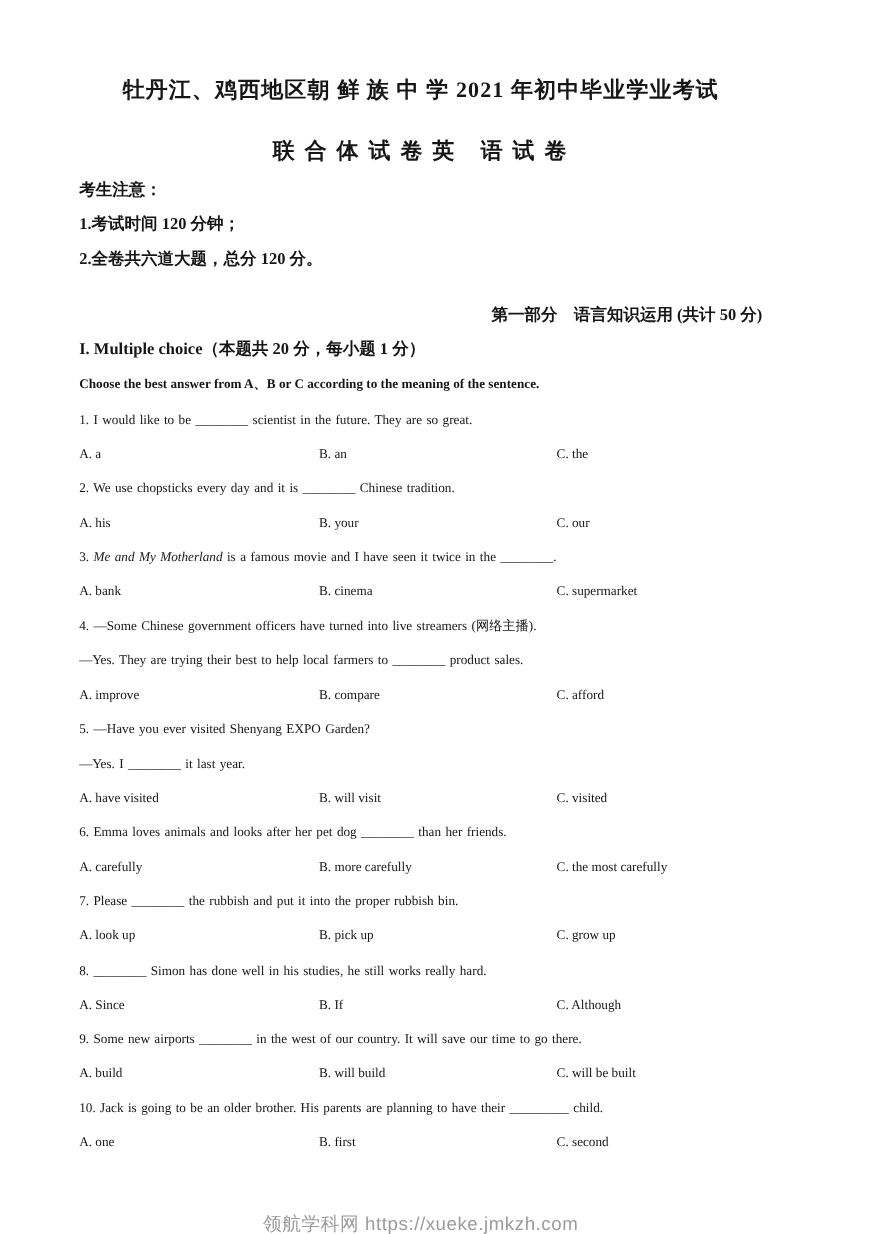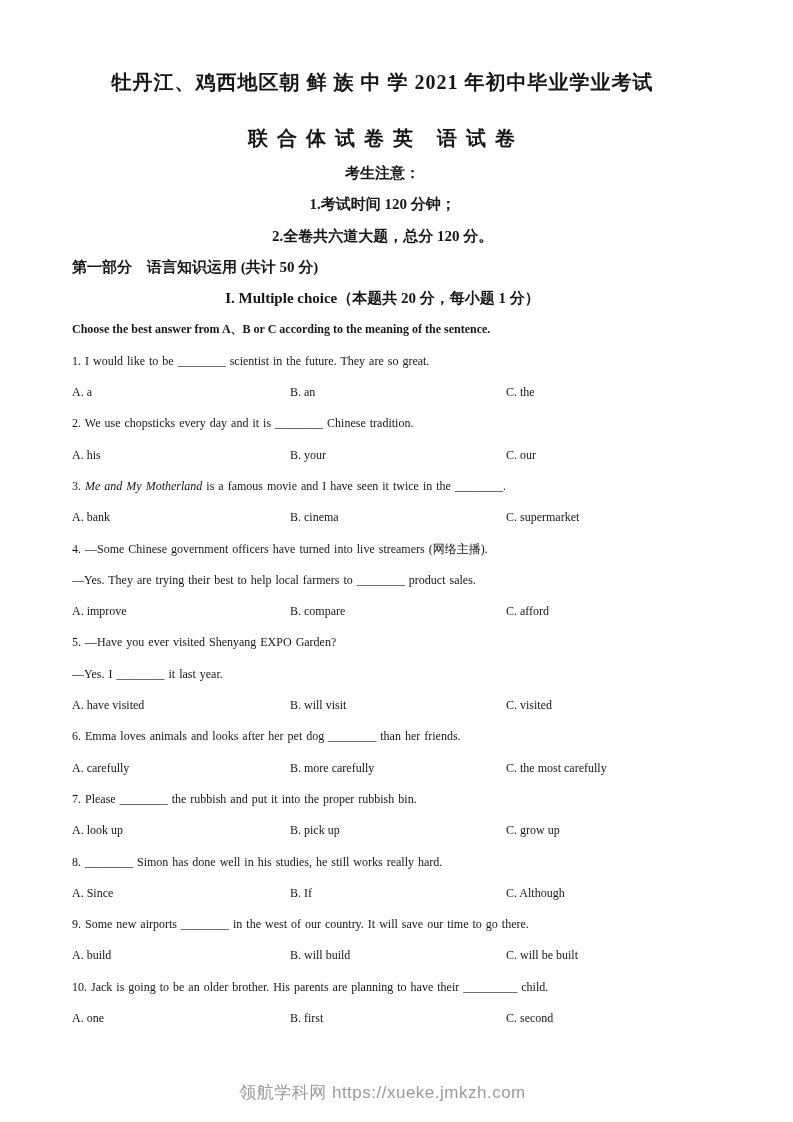--- a/index.html
+++ b/index.html
@@ -26,22 +26,22 @@
 
   .content { margin-top: 6px; }
 
   .line {
     height: 31.3px;
     line-height: 31.3px;
     font-size: 12px;
     white-space: nowrap;
   }
   .bold { font-weight: bold; }
-  .cjk { font-size: 15px; text-align: center; }
-  .center { text-align: left; }
+  .cjk { font-size: 15px; }
+  .center { text-align: right; margin-top: 20px; }
   .q { word-spacing: 1px; }
 
   .opts { position: relative; }
   .opt { position: absolute; top: 0; }
   .opt-a { left: 0; }
   .opt-b { left: 218px; }
   .opt-c { left: 434px; }
 
   .footer {
     margin-top: 47px;

